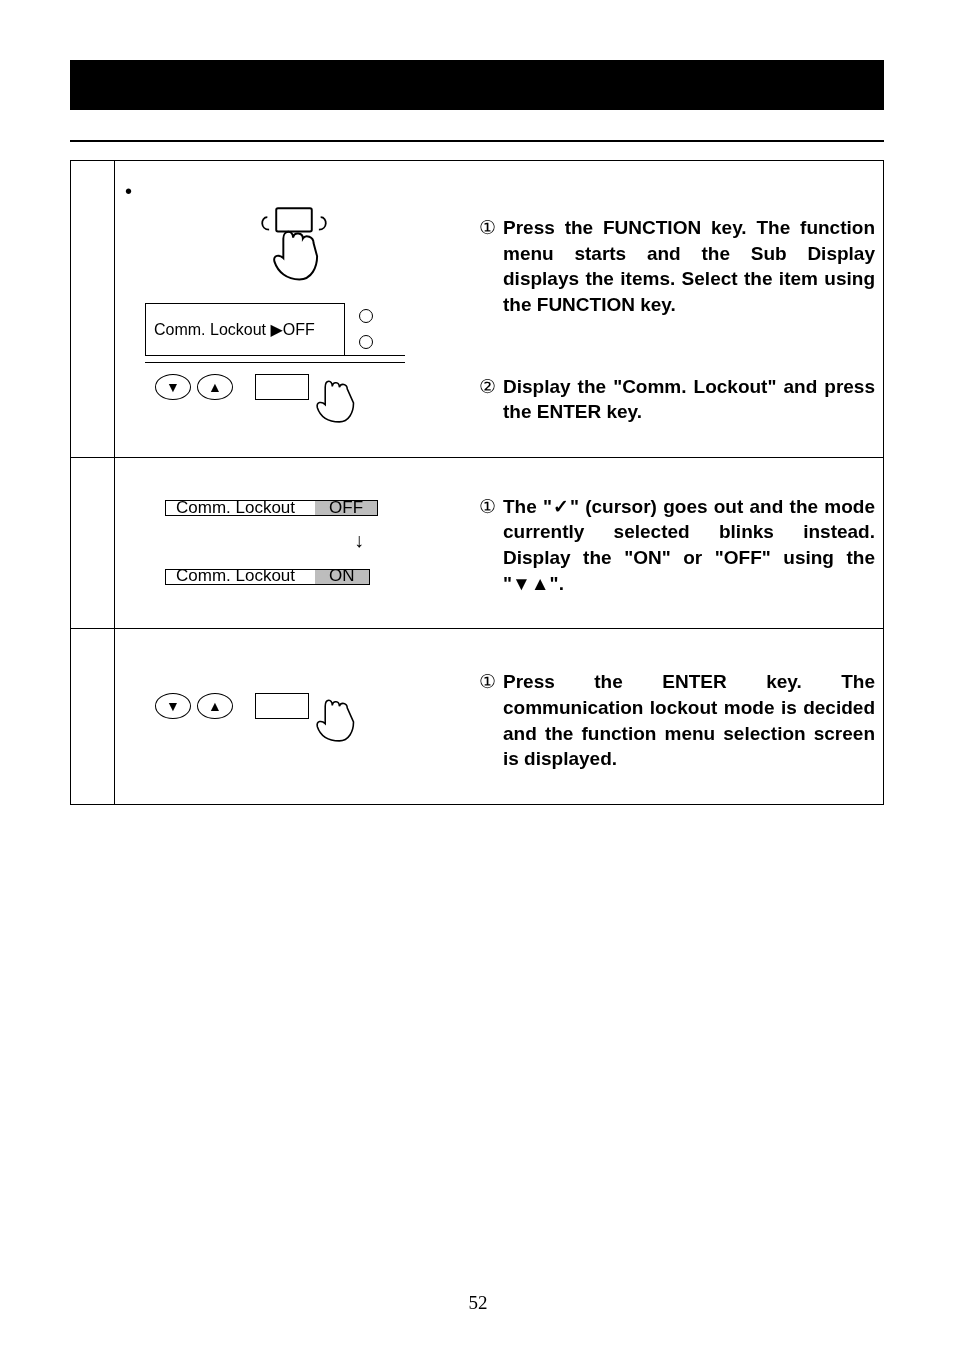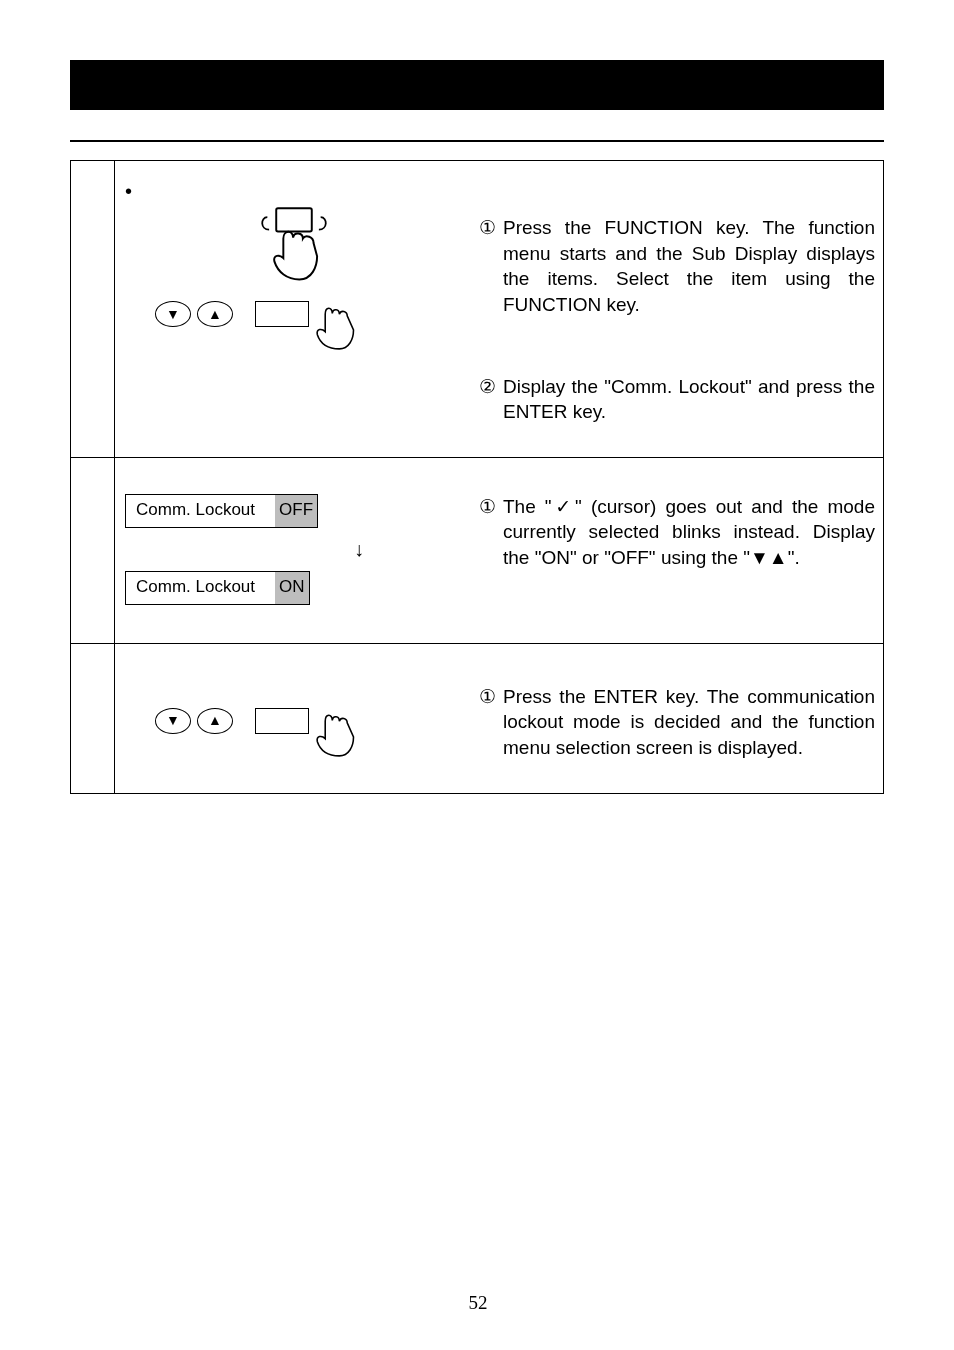--- a/index.html
+++ b/index.html
@@ -54,21 +54,21 @@
   .right-col {
     flex: 1;
     padding: 18px 8px 20px 6px;
     font-size: 19px;
     line-height: 1.35;
     text-align: justify;
     text-justify: inter-word;
   }
   .num-item { display: flex; margin-bottom: 12px; }
   .num-item .circ { flex: 0 0 24px; }
-  .num-item .txt { flex: 1; }
+  .num-item .txt { flex: 1; font-weight: bold; }
   .bullet-line { display: flex; align-items: flex-start; }
   .bullet-dot { flex: 0 0 18px; font-size: 20px; line-height: 1.2; }
 
   
   .press-icon { width: 90px; height: 80px; display: block; margin: 0 auto; }
   .press-icon-sm { width: 60px; height: 55px; display: inline-block; vertical-align: top; }
 
   .lcd-group { margin: 20px 0 0 20px; }
   .lcd {
     width: 200px;
@@ -114,27 +114,28 @@
   }
   .btn-rect {
     width: 54px; height: 26px; border: 1.8px solid #000;
     display: inline-block;
   }
 
   .sel-box {
     display: inline-flex;
     align-items: center;
     border: 1.5px solid #000;
-    height: 34px;
+    height: 16px;
+    margin-left: 40px;
     font-size: 17px;
   }
   .sel-label { padding: 0 20px 0 10px; }
   .sel-val {
     background: #bdbdbd;
-    padding: 0 4px;
+    padding: 0 14px;
     height: 100%;
     display: flex;
     align-items: center;
     border-left: 0;
     text-align: right;
   }
   .down-arrow { text-align: center; font-size: 20px; margin: 8px 0 8px 130px; }
 
   .page-num {
     position: absolute;
@@ -160,20 +161,32 @@
         <span class="bullet-dot">•</span>
       </div>
 
       <svg class="press-icon" viewBox="0 0 100 90">
         <rect x="30" y="6" width="40" height="26" rx="2" fill="none" stroke="#000" stroke-width="2.2"></rect>
         <path d="M72 45 C72 38 63 35 60 40 C60 33 50 32 49 39 C49 30 38 30 38 40 L38 62 C34 58 26 58 28 66 C32 78 42 86 56 86 C70 86 76 72 76 60 Z" fill="none" stroke="#000" stroke-width="2.2"></path>
         <path d="M20 16 C12 16 12 30 22 30" fill="none" stroke="#000" stroke-width="2"></path>
         <path d="M80 16 C88 16 88 30 78 30" fill="none" stroke="#000" stroke-width="2"></path>
       </svg>
 
+      <div class="lcd-group">
+        <div class="lcd-row">
+          <div class="lcd">
+            <span>Comm. Lockout  ▶OFF</span>
+          </div>
+          <div class="lamp-col">
+            <span class="lamp"></span>
+            <span class="lamp"></span>
+          </div>
+        </div>
+        <div class="lcd-base"></div>
+      </div>
 
       <div class="btn-row">
         <span class="btn-oval">
             <span>▼</span>
           </span>
         <span class="btn-oval">
             <span>▲</span>
           </span>
         <span style="width:10px"></span>
         <span class="btn-rect"></span>

